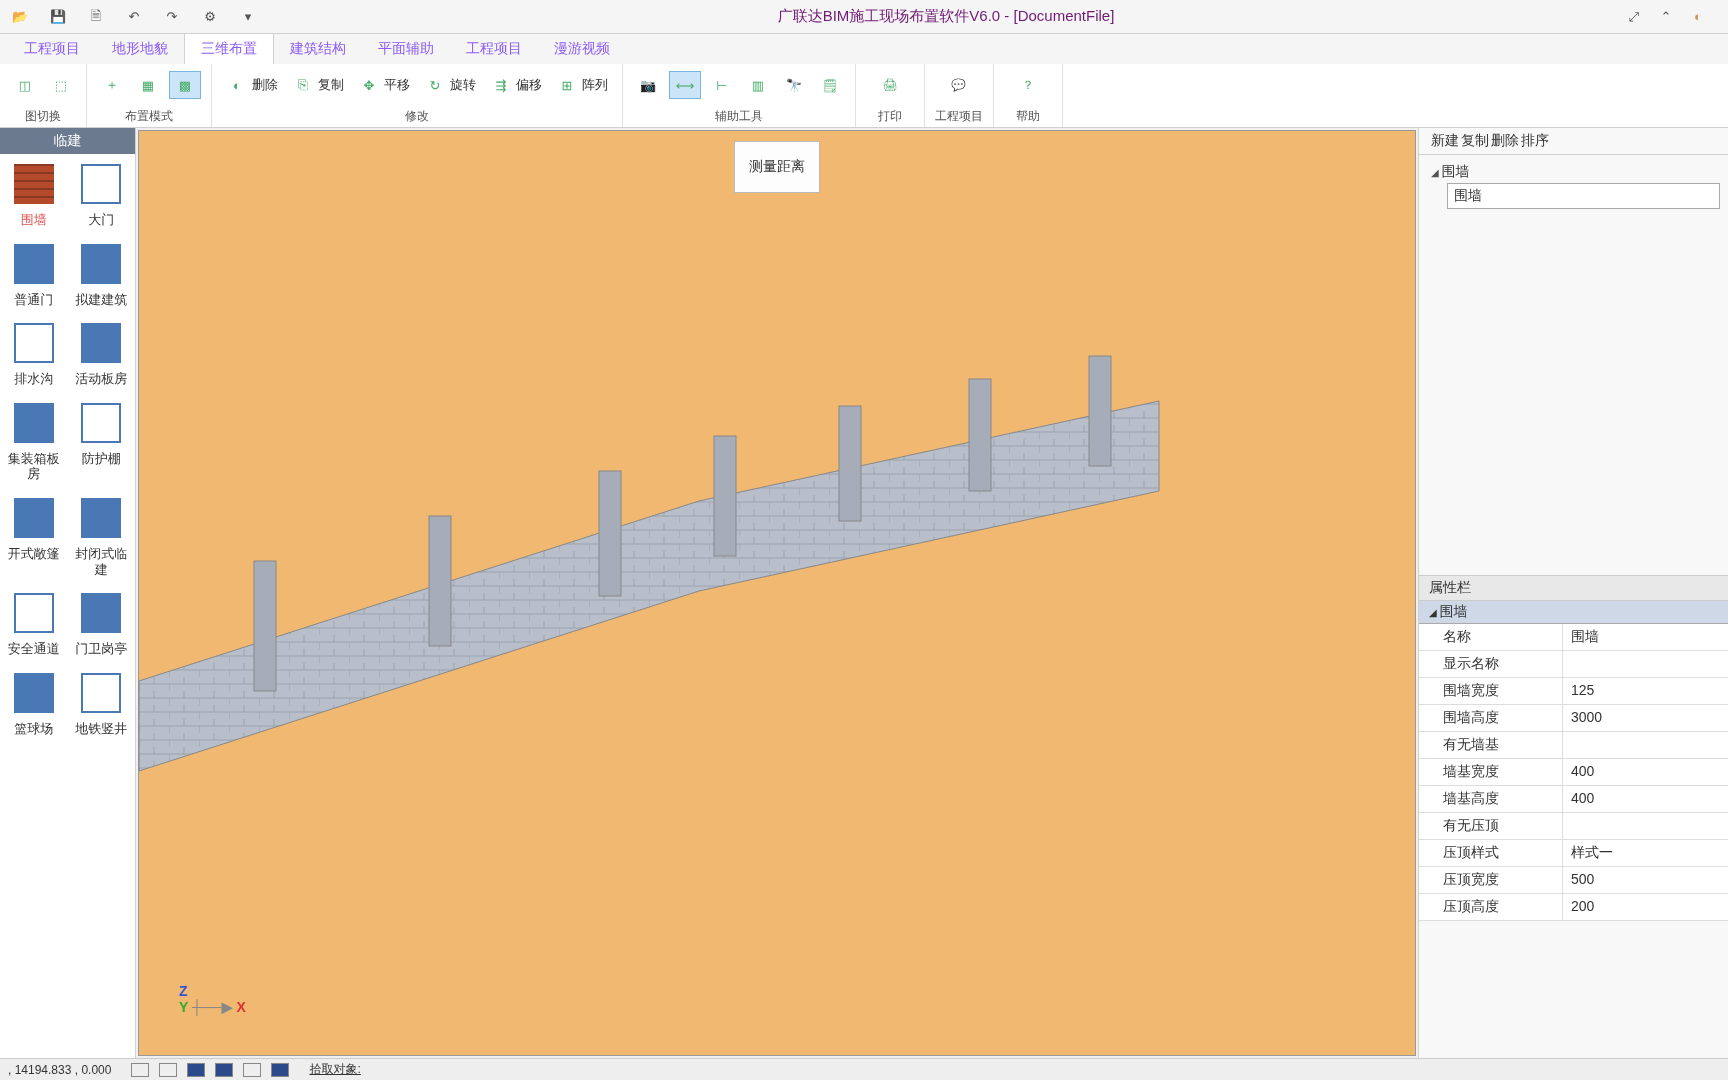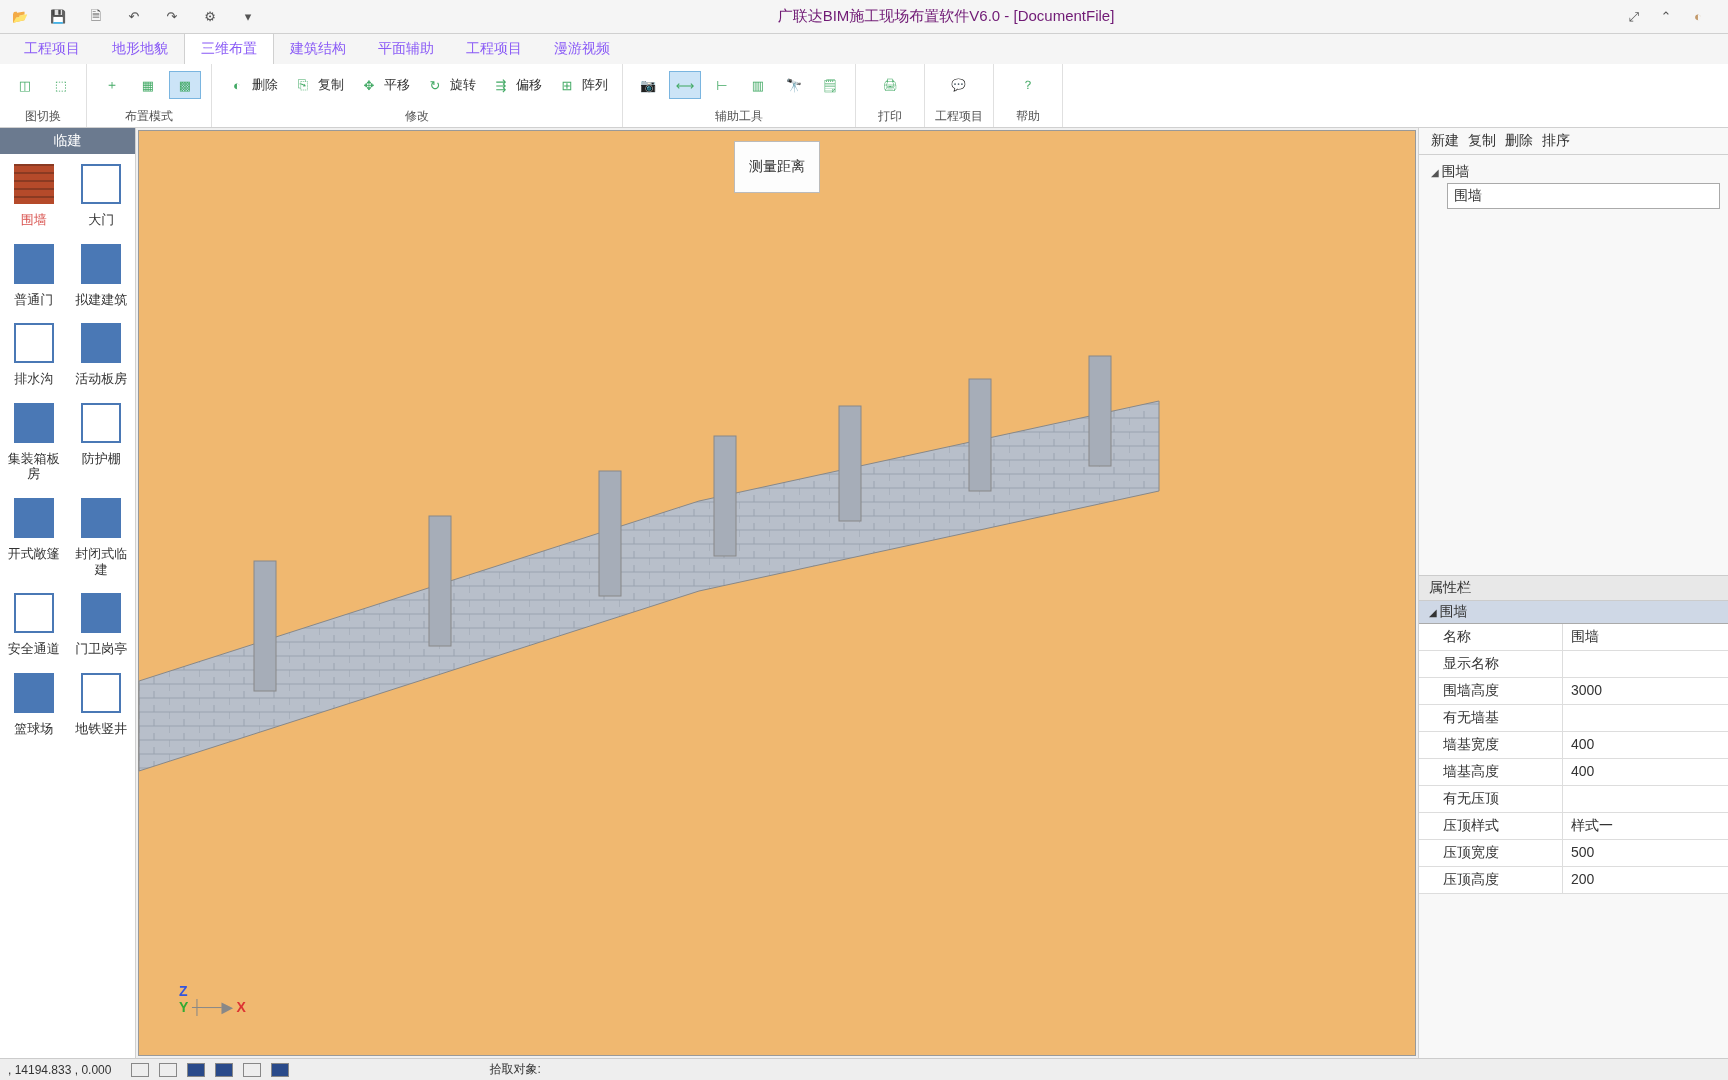--- a/index.html
+++ b/index.html
@@ -45,21 +45,21 @@
 
 
 .viewport { flex:1; background:#f0b870; position:relative; border:1px solid #999; margin:2px; }
 .floatlabel { position:absolute; top:10px; left:50%; transform:translateX(-50%); background:#fdfdfd; border:1px solid #bbb; padding:16px 14px; font-size:14px; }
 .axis { position:absolute; left:40px; bottom:40px; font-size:14px; font-weight:bold; }
 .axis .x{color:#d33;} .axis .y{color:#3a3;} .axis .z{color:#35d;}
 .wall-svg { position:absolute; left:0; top:0; width:100%; height:100%; }
 
 
 .rightpanel { width:310px; background:#f8f8f8; border-left:1px solid #d0d0d0; display:flex; flex-direction:column; }
-.rp-toolbar { display:flex; gap:9px; padding:4px 12px; border-bottom:1px solid #d0d0d0; font-size:14px; }
+.rp-toolbar { display:flex; gap:2px; padding:4px 12px; border-bottom:1px solid #d0d0d0; font-size:14px; }
 .rp-toolbar span { cursor:pointer; }
 .tree { padding:6px 8px; flex:0 0 auto; height:420px; font-size:14px; }
 .tree-row { padding:2px 4px; }
 .tree-row.node::before { content:"◢ "; font-size:10px; color:#555; }
 .tree-row.selected { background:#fff; border:1px solid #aaa; margin-left:20px; padding:3px 6px; }
 .props-header { background:#e8e8e8; padding:3px 10px; font-size:14px; border-top:1px solid #ccc; border-bottom:1px solid #ccc; }
 .props { flex:1; overflow:auto; }
 .props-group { background:#cfd8e6; padding:2px 10px; font-size:14px; border-bottom:1px solid #aaa; }
 .props-group::before{content:"◢ "; font-size:10px;}
 .prow { display:flex; border-bottom:1px solid #ddd; font-size:14px; }
@@ -320,20 +320,24 @@
       <div id="props-rows">
           <div class="prow">
             <div class="k">名称</div>
             <div class="v">围墙</div>
           </div>
           <div class="prow">
             <div class="k">显示名称</div>
             <div class="v"></div>
           </div>
           <div class="prow">
+            <div class="k">围墙宽度</div>
+            <div class="v">125</div>
+          </div>
+          <div class="prow">
             <div class="k">围墙高度</div>
             <div class="v">3000</div>
           </div>
           <div class="prow">
             <div class="k">有无墙基</div>
             <div class="v"></div>
           </div>
           <div class="prow">
             <div class="k">墙基宽度</div>
             <div class="v">400</div>
@@ -367,14 +371,14 @@
 <div class="status">
   <span>, 14194.833 ,  0.000</span>
   <span class="sicons">
     <span class="sicon"></span>
     <span class="sicon"></span>
     <span class="sicon fill"></span>
     <span class="sicon fill"></span>
     <span class="sicon"></span>
     <span class="sicon fill"></span>
   </span>
-  <span style="margin-left:180px;">拾取对象:</span>
+  <span style="text-decoration:underline;">拾取对象:</span>
 </div>
 
 </body></html>

